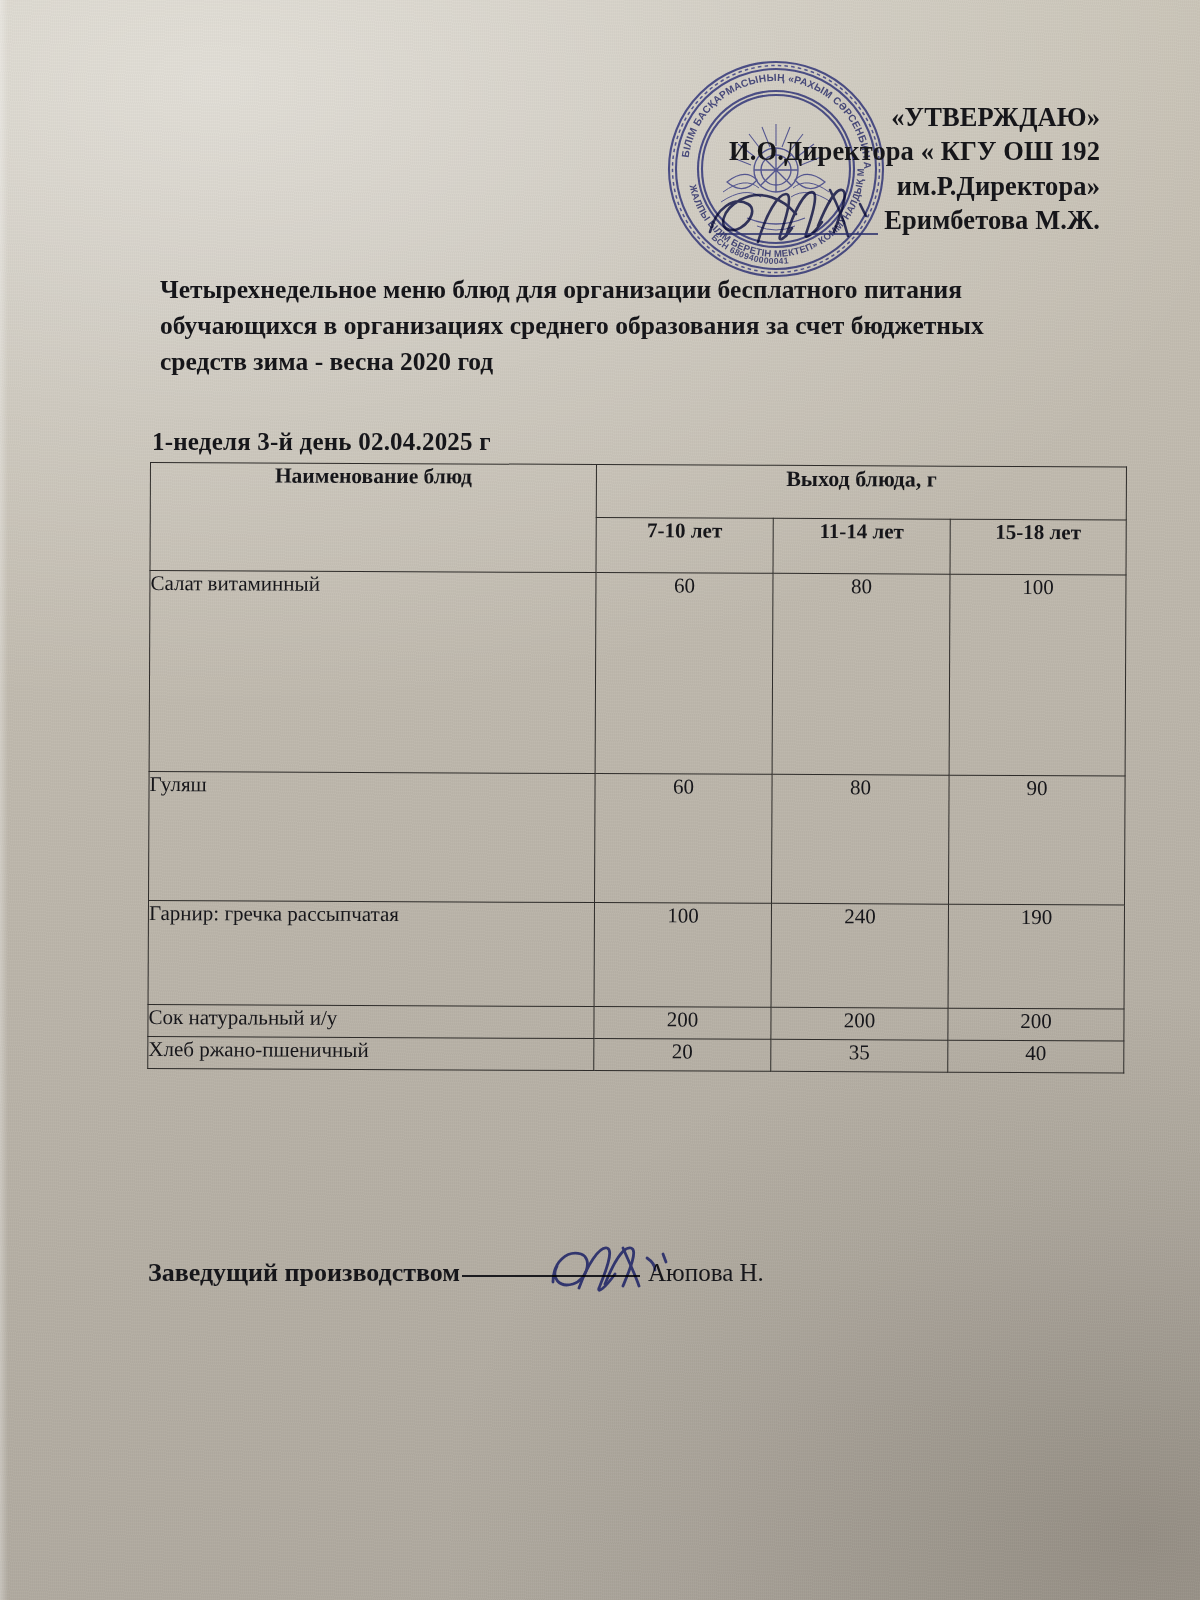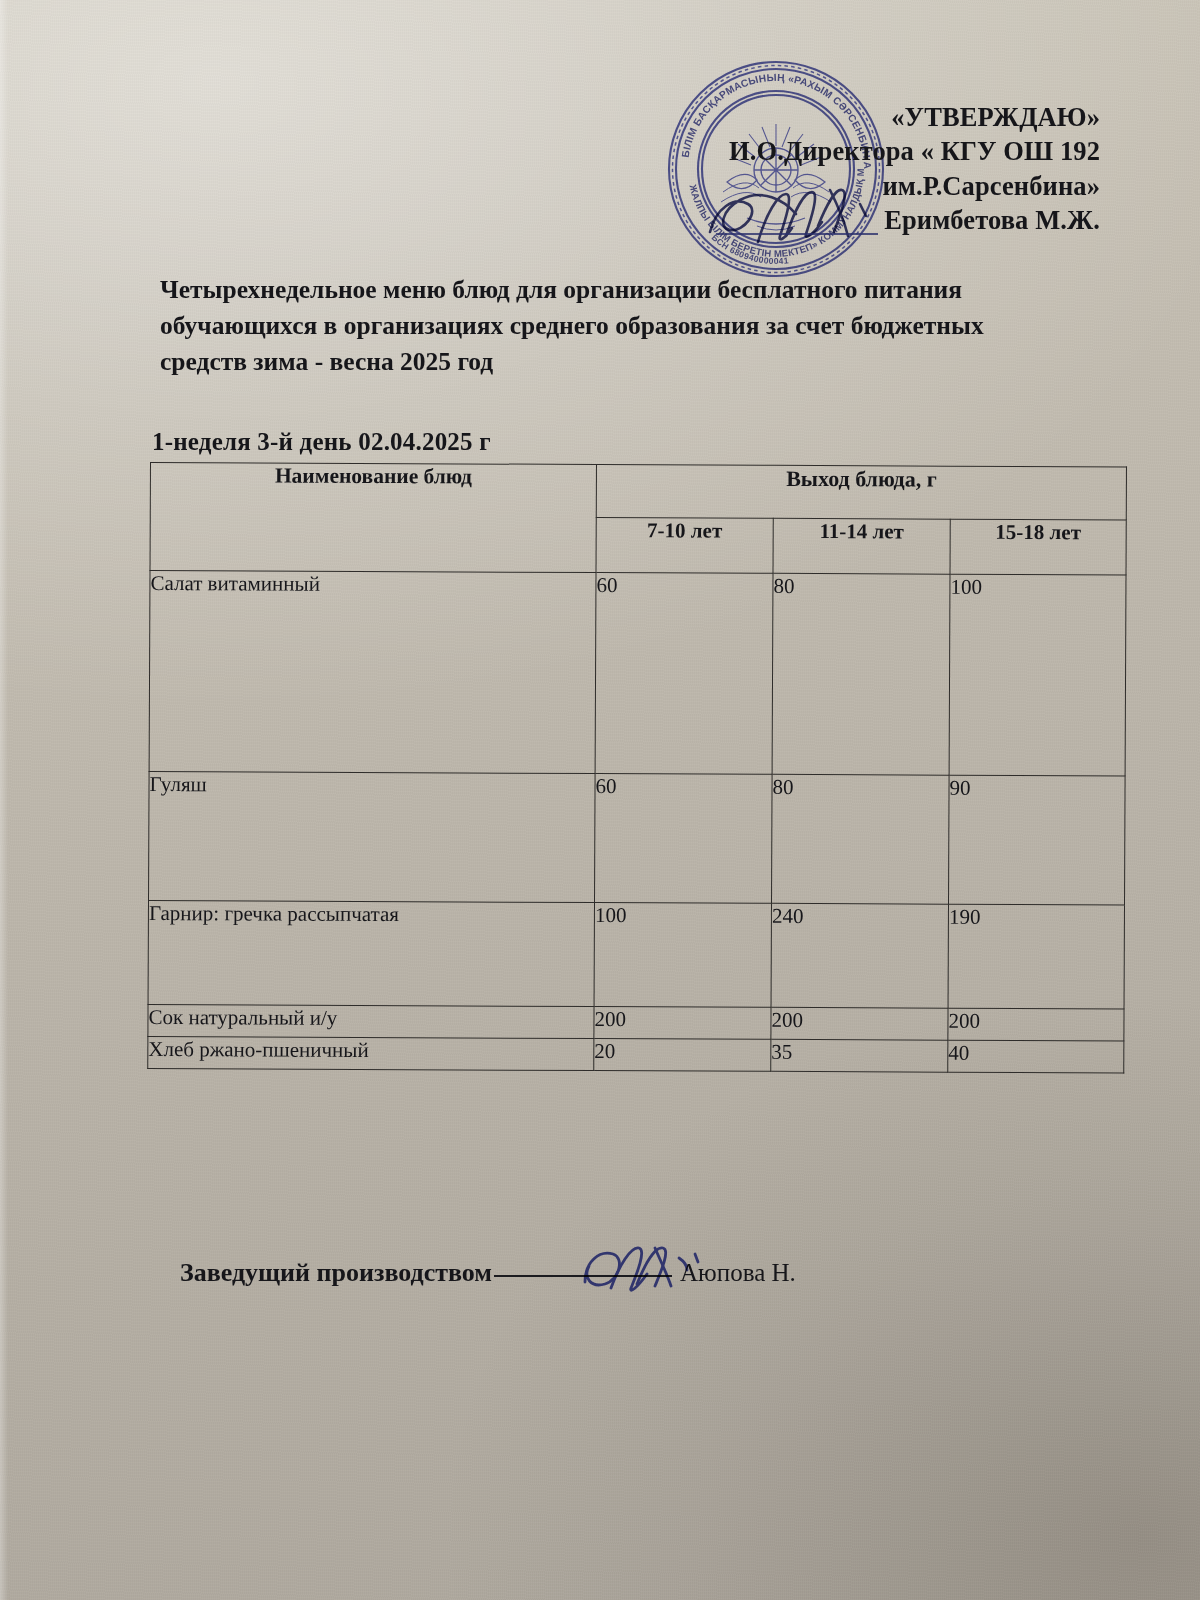--- a/index.html
+++ b/index.html
@@ -158,20 +158,21 @@
     vertical-align: middle;
     height: 54px;
   }
   td.dish-name {
     text-align: left;
     padding: 5px 0 0 8px;
     font-size: 21px;
     font-weight: normal;
   }
   td.amount {
+    text-align: center;
     padding: 5px 0 0 0;
     font-size: 21px;
     font-weight: normal;
   }
   tr.r-tall td { height: 200px; }
   tr.r-mid  td { height: 128px; }
   tr.r-med  td { height: 103px; }
   tr.r-short td { height: 31px; }
 
   
@@ -181,21 +182,20 @@
     top: 1258px;
     width: 900px;
     z-index: 6;
   }
   .sig-row {
     position: relative;
     height: 44px;
     font-weight: bold;
     font-size: 26px;
     white-space: nowrap;
-    margin-left: 32px;
   }
   .sig-role { display: inline-block; }
   .sig-rule {
     display: inline-block;
     border-bottom: 2px solid #1b1b1f;
     height: 0;
     vertical-align: 4px;
   }
   .sig-person {
     display: inline-block;
@@ -282,28 +282,28 @@
       <path d="M118,56 C126,36 136,18 142,20 C150,22 138,50 134,62"></path>
       <path d="M130,20 C138,36 144,50 148,66"></path>
       <path d="M160,34 l6,12"></path>
     </g>
   </svg>
   <div id="director-sig-line"></div>
 
   <div id="approval-block" class="ink">
     <div>«УТВЕРЖДАЮ»</div>
     <div>И.О.Директора « КГУ ОШ 192</div>
-    <div>им.Р.Сарсенбина»</div>
+    <div>им.Р.Директора»</div>
     <div>Еримбетова М.Ж.</div>
   </div>
 
   <div id="doc-title" class="ink">
     <div>Четырехнедельное меню блюд для организации бесплатного питания</div>
     <div>обучающихся в организациях среднего образования за счет бюджетных</div>
-    <div>средств зима - весна 2025 год</div>
+    <div>средств зима - весна 2020 год</div>
   </div>
 
   <div id="week-day-line" class="ink">1-неделя 3-й день 02.04.2025 г</div>
 
   <div id="menu-table-wrap">
     <table class="menu">
       <colgroup>
         <col style="width:446px">
         <col style="width:177px">
         <col style="width:177px">

